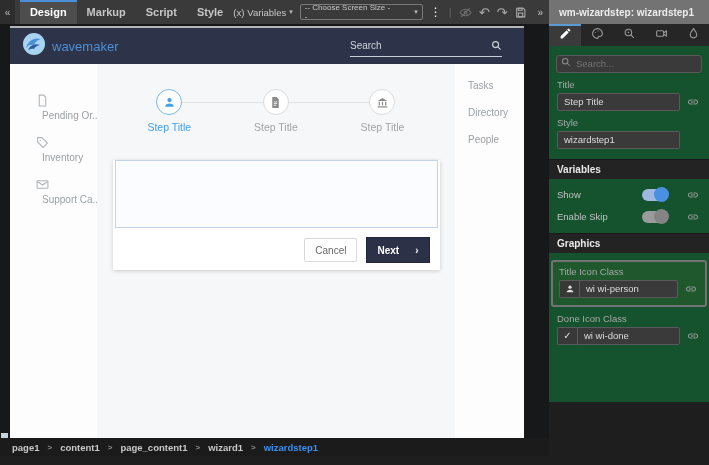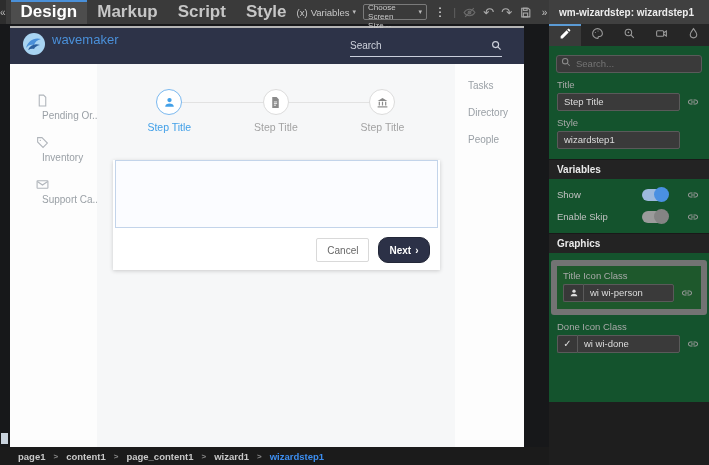--- a/index.html
+++ b/index.html
@@ -5,39 +5,39 @@
   * { margin:0; padding:0; box-sizing:border-box; }
   html,body { width:709px; height:465px; overflow:hidden; background:#1e1e1e;
     font-family:"Liberation Sans","DejaVu Sans",sans-serif; }
 
   
   .toolbar { position:absolute; left:0; top:0; width:549px; height:24px;
     background:#3a3a3a; display:flex; align-items:stretch; z-index:5; }
   .collapse-btn { width:15px; background:#2d2d2d; color:#bbb; font-size:10px;
     display:flex; align-items:center; justify-content:center; cursor:pointer; }
   .t-tabs { display:flex; margin-left:5px; }
-  .t-tab { padding:0 10px; font-size:17px; font-weight:bold; color:#c6c6c6;
+  .t-tab { padding:0 10px; font-size:11px; font-weight:bold; color:#c6c6c6;
     display:flex; align-items:center; cursor:pointer; }
   .t-tab.active { background:#4d4d4d; color:#fff; box-shadow:inset 0 2px 0 #4a90d9; }
   .t-right { margin-left:auto; display:flex; align-items:center; gap:7px; padding-right:3px; }
   .variables { font-size:9.5px; color:#c9c9c9; display:flex; gap:3px; align-items:center; }
   .screen-select { border:1px solid #7a7a7a; border-radius:2px; height:16px;
     display:flex; align-items:center; font-size:8px; color:#c9c9c9; padding:0 4px; gap:23px; }
   .chev { font-size:7px; color:#bbb; }
   .kebab { color:#f0f0f0; font-size:12px; letter-spacing:0; }
   .tb-sep { color:#636363; font-size:11px; }
   .tb-btn { display:flex; align-items:center; justify-content:center; color:#a9a9a9; }
   .tb-btn svg { width:13px; height:13px; }
   .tb-btn.dim { color:#6b6b6b; }
   .arrow-glyph { font-size:13px; color:#ababab; line-height:1; }
   .expand-btn { color:#c7c7c7; font-size:10px; padding:0 3px; display:flex; align-items:center; }
 
   
   .panel-title { position:absolute; left:549px; top:0; width:160px; height:24px;
-    background:#404040; color:#ededed; font-size:10px; font-weight:bold;
+    background:#737373; color:#ededed; font-size:10px; font-weight:bold;
     display:flex; align-items:center; padding-left:10px; z-index:5; }
   .panel { position:absolute; left:549px; top:24px; width:160px; height:378px;
     background:#14532d; }
   .p-tabs { display:flex; height:22px; background:#262626; }
   .p-tab { flex:1; display:flex; align-items:center; justify-content:center;
     color:#9a9a9a; cursor:pointer; }
   .p-tab svg { width:13px; height:13px; }
   .p-tab.active { background:#3a3a3a; color:#fff; box-shadow:inset 0 2px 0 #5b9bd5; }
   .p-search { margin:7px 7px 4px; position:relative; }
   .p-search svg { position:absolute; left:5px; top:4px; width:10px; height:10px; color:#8b8b8b; }
@@ -56,32 +56,32 @@
   .toggle-row .lbl { flex:1; font-size:9.5px; color:#c2c2c2; }
   .switch { width:26px; height:12px; border-radius:6px; position:relative; margin-right:12px; cursor:pointer; }
   .switch .knob { position:absolute; width:15px; height:15px; border-radius:50%; top:-2px; right:-1px; }
   .switch.on  { background:#9db9dd; } .switch.on  .knob { background:#4a90e2; }
   .switch.off { background:#9b9b9b; } .switch.off .knob { background:#848484; }
   .icon-box { width:20px; height:18px; flex:none; background:#383838; border:1px solid #5a5a5a;
     border-right:none; border-radius:2px 0 0 2px; display:flex; align-items:center;
     justify-content:center; color:#ddd; font-size:10px; }
   .icon-box svg { width:10px; height:10px; }
   .joined { border-radius:0 2px 2px 0; }
-  .highlight { border:6px solid #737373; border-radius:3px; margin:7px 2px 0;
+  .highlight { border:2px solid #737373; border-radius:3px; margin:7px 2px 0;
     padding:1px 6px 7px; background:rgba(207,165,31,.06); }
   .highlight .pf-label { margin-top:3px; }
 
   
   .canvas { position:absolute; left:0; top:24px; width:549px; height:423px; background:#17181a; }
   .strip-corner { position:absolute; left:1px; bottom:3px; width:7px; height:11px; background:#c8d2dc; }
   .canvas-inner { position:absolute; left:10px; top:2px; width:514px; height:421px;
     background:#fff; border-top:2px solid #b5b5b5; display:flex; flex-direction:column; }
   .app-header { height:36px; background:#2d3348; display:flex; align-items:center;
     padding:0 12px; flex:none; }
-  .brand { display:flex; align-items:flex-start; gap:6px; }
+  .brand { display:flex; align-items:center; gap:6px; }
   .brand svg { width:24px; height:24px; }
   .brand-name { color:#4a90d9; font-size:13px; }
   .hdr-search { margin-left:auto; margin-right:10px; width:152px; border-bottom:1px solid #c9cedb;
     display:flex; align-items:center; height:22px; }
   .hdr-search input { background:transparent; border:none; outline:none; color:#cfd3dd;
     font-size:10px; flex:1; width:110px; }
   .hdr-search input::placeholder { color:#cfd3dd; }
   .hdr-search svg { width:11px; height:11px; color:#cfd3dd; flex:none; }
   .canvas-body { flex:1; display:flex; min-height:0; }
   .nav-col { width:87px; background:#fdfdfd; padding-top:30px; flex:none; }
@@ -106,26 +106,26 @@
   .step.active .step-circle { border-color:#7ab8ef; color:#42a0e8; }
   .step.active .step-label { color:#42a0e8; }
   .wizard-card { width:327px; margin:27px auto 0; background:#fff;
     box-shadow:0 1px 4px rgba(0,0,0,.18); }
   .wizard-body { margin:2px; height:68px; border:1px solid #c3d4ea; background:#fbfcff; }
   .wizard-footer { height:40px; display:flex; align-items:center; justify-content:flex-end;
     gap:9px; padding-right:10px; }
   .btn-cancel { height:24px; padding:0 10px; background:#fff; border:1px solid #d9d9d9;
     border-radius:2px; font-size:10px; color:#666; cursor:pointer; }
   .btn-next { height:26px; padding:0 10px; background:#2c3147; border:1px solid #232738;
-    border-radius:10px; font-size:10px; color:#fff; font-weight:bold; display:flex;
-    align-items:center; gap:4px; cursor:pointer; }
+    border-radius:0; font-size:10px; color:#fff; font-weight:bold; display:flex;
+    align-items:center; gap:16px; cursor:pointer; }
 
   
-  .breadcrumb { position:absolute; left:0; top:447px; width:549px; height:18px;
-    background:#1b1b1b; display:flex; align-items:center; gap:8px; padding-left:18px;
+  .breadcrumb { position:absolute; left:0; top:438px; width:549px; height:18px;
+    background:#1b1b1b; display:flex; align-items:center; gap:8px; padding-left:12px;
     font-size:9.5px; font-weight:bold; }
   .bc-item { color:#c9c9c9; cursor:pointer; }
   .bc-item.current { color:#3d8ef0; }
   .bc-sep { color:#8a8a8a; font-size:8px; }
 </style>
 </head>
 <body>
 
 <div class="toolbar">
   <div class="collapse-btn">«</div>

